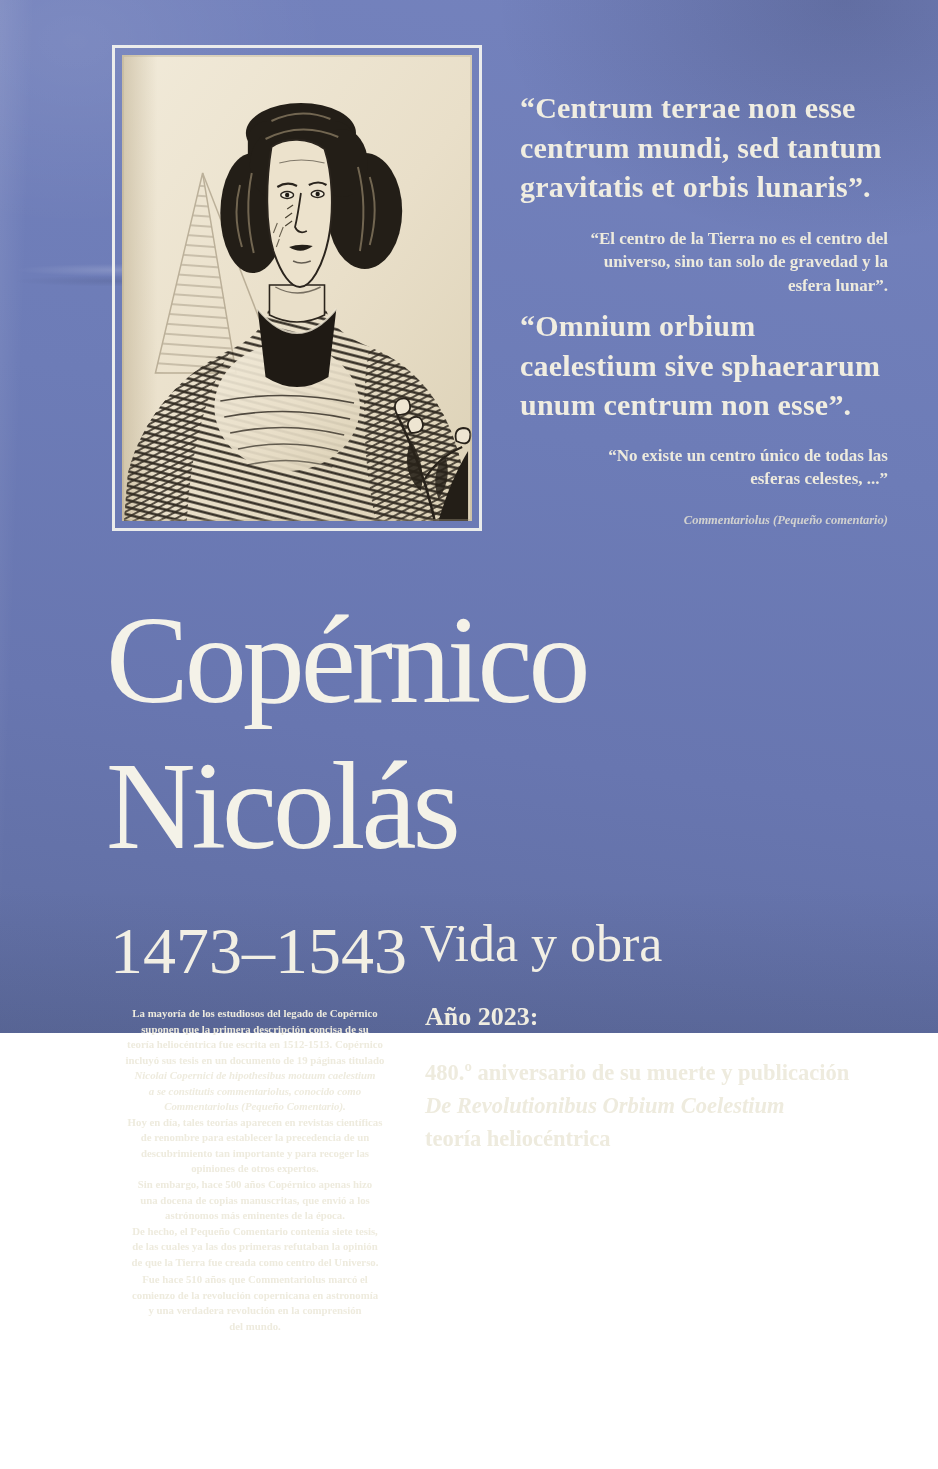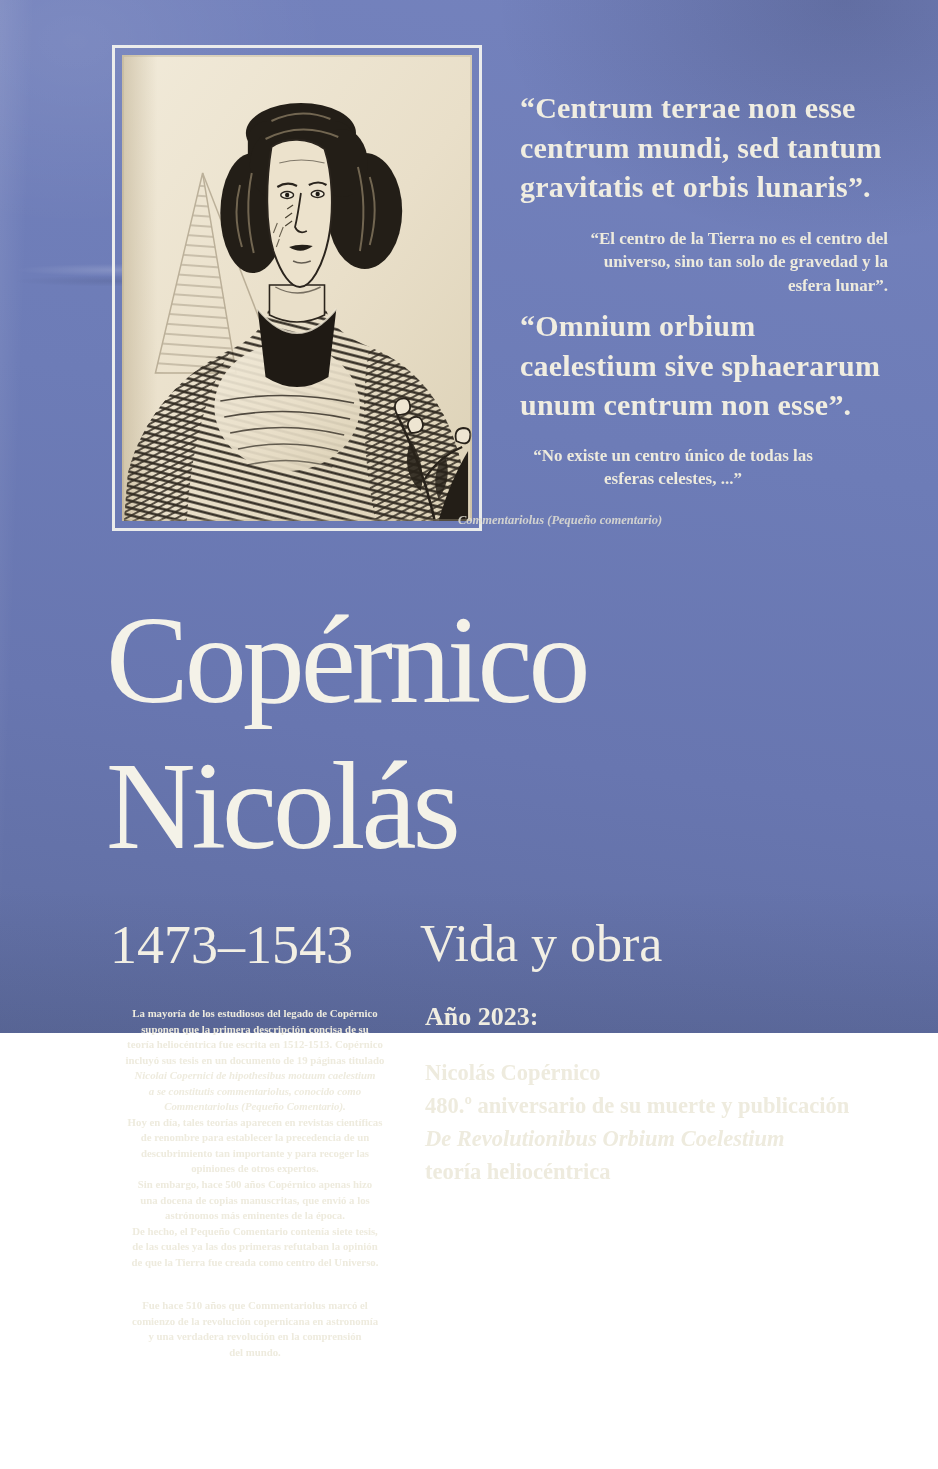--- a/index.html
+++ b/index.html
@@ -29,39 +29,39 @@
     position:absolute;left:520px;width:400px;font-size:30px;line-height:1.32;
     font-weight:700;letter-spacing:.2px;white-space:pre-line;color:#f0ede1;
   }
   .q1{top:88px;}
   .q2{top:306px;}
   .trans{
     position:absolute;right:50px;width:430px;text-align:right;font-size:17px;
     line-height:1.38;font-weight:700;white-space:pre-line;color:#edeadd;
   }
   .t1{top:227px;}
-  .t2{top:444px;text-align:center;}
+  .t2{top:444px;}
   .source{
-    position:absolute;right:50px;top:513px;width:430px;text-align:left;
+    position:absolute;right:50px;top:513px;width:430px;text-align:right;
     font-size:12.5px;font-style:italic;font-weight:600;color:#e3e1d4;opacity:.85;
   }
   .title{
     position:absolute;left:106px;top:588px;margin:0;font-weight:400;
     font-size:124px;line-height:146px;letter-spacing:-4px;color:#f4f2e8;
   }
   .title .tline{display:block;}
-  .dates{position:absolute;left:110px;top:918px;font-size:54px;line-height:1;color:#f2efe4;}
+  .dates{position:absolute;left:110px;top:918px;font-size:66px;line-height:1;color:#f2efe4;}
   .section-heading{position:absolute;left:420px;top:918px;font-size:52px;line-height:1;color:#f2efe4;}
   .bio{
     position:absolute;left:105px;top:1006px;width:300px;text-align:center;
     font-size:10.8px;font-weight:700;line-height:1.44;color:#eeebde;
   }
   .bio .para{margin:0;white-space:pre-line;}
   .bio .para.italic{font-style:italic;}
-  .bio .para.gap{margin-top:28px;}
+  .bio .para.gap{margin-top:2px;}
   .anniv{position:absolute;left:425px;top:1002px;width:470px;}
   .anniv-heading{font-size:26px;font-weight:700;margin-bottom:24px;color:#f0ede1;}
   .anniv-line{font-size:22.5px;font-weight:700;line-height:1.47;color:#eeebde;}
   .anniv-line.italic{font-style:italic;}
   .credit{
     position:absolute;left:423px;top:1358px;width:278px;text-align:center;
     font-size:11.5px;font-weight:600;line-height:1.82;white-space:pre-line;
     color:#dcdacd;opacity:.82;
   }
 </style>
@@ -208,20 +208,19 @@
 de las cuales ya las dos primeras refutaban la opinión
 de que la Tierra fue creada como centro del Universo.</p>
     <p class="para gap">Fue hace 510 años que Commentariolus marcó el
 comienzo de la revolución copernicana en astronomía
 y una verdadera revolución en la comprensión
 del mundo.</p>
   </div>
 
   <div class="anniv">
     <div class="anniv-heading">Año 2023:</div>
-    <div class="anniv-line">Nicolás Copérnico</div>
     <div class="anniv-line">480.º aniversario de su muerte y publicación</div>
     <div class="anniv-line italic">De Revolutionibus Orbium Coelestium</div>
     <div class="anniv-line">teoría heliocéntrica</div>
   </div>
 
 
 </div>
 
 </body></html>

